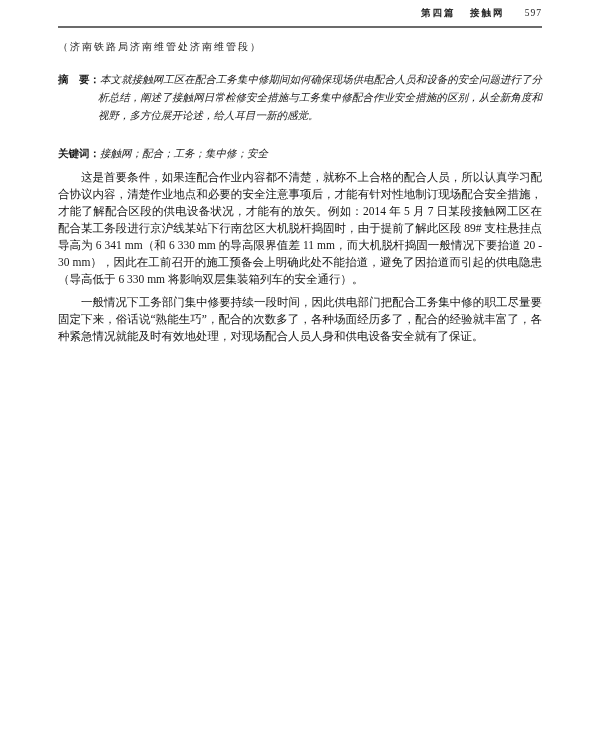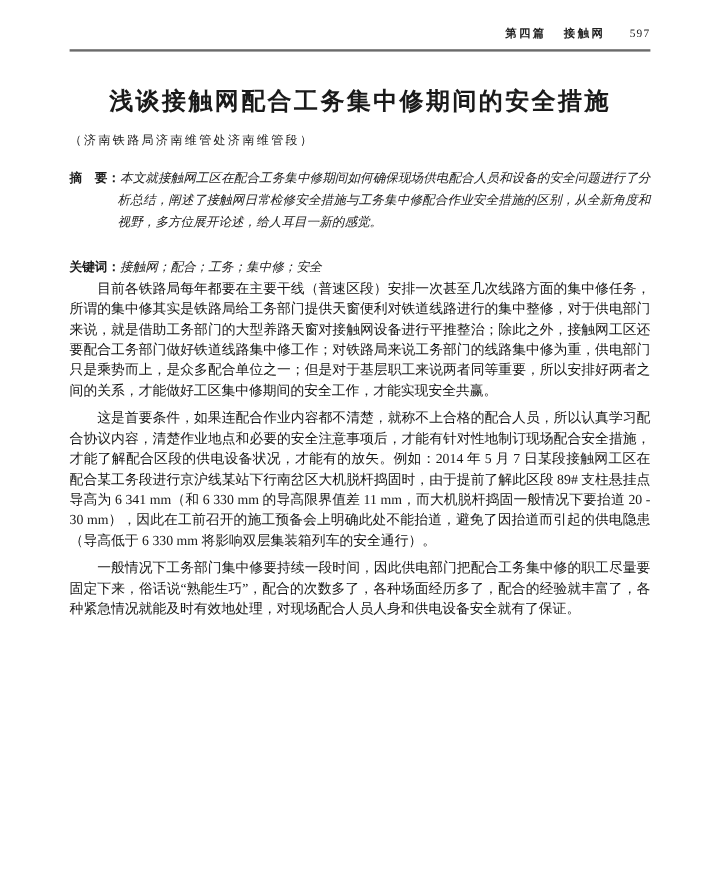--- a/index.html
+++ b/index.html
@@ -3,21 +3,21 @@
 <meta charset="utf-8">
 <style>
   html,body{margin:0;padding:0;background:#ffffff;}
   .page{
     width:600px;height:729px;box-sizing:border-box;
     background:#ffffff;color:#1a1a1a;overflow:hidden;
     padding:0 58px;position:relative;
     font-family:"Liberation Serif","DejaVu Serif",serif;
   }
   .running-header{
-    padding-top:22px;text-align:right;font-size:9.5px;
+    padding-top:7px;text-align:right;font-size:9.5px;
     white-space:nowrap;color:#222;
   }
   .rh-chapter,.rh-section{
     font-weight:bold;letter-spacing:2px;
     font-family:"Liberation Sans","DejaVu Sans",sans-serif;
     margin-left:12px;
   }
   .rh-page{margin-left:18px;letter-spacing:1px;}
   .header-rule{margin-top:6px;border-top:2px solid #6b6b6b;height:0;}
   .title{
@@ -56,32 +56,30 @@
 <div class="page">
 
   <div class="running-header">
     <span class="rh-chapter">第四篇</span>
     <span class="rh-section">接触网</span>
     <span class="rh-page">597</span>
   </div>
 
   <div class="header-rule"></div>
 
-  <h1 class="title">浅谈接触网配合工务集中修期间的安全措施</h1>
 
 
   <div class="affiliation">（济南铁路局济南维管处济南维管段）</div>
 
   <div class="abstract">
     <span class="block-label">摘　要：</span><span class="kai">本文就接触网工区在配合工务集中修期间如何确保现场供电配合人员和设备的安全问题进行了分析总结，阐述了接触网日常检修安全措施与工务集中修配合作业安全措施的区别，从全新角度和视野，多方位展开论述，给人耳目一新的感觉。</span>
   </div>
 
   <div class="keywords">
     <span class="block-label">关键词：</span><span class="kai">接触网；配合；工务；集中修；安全</span>
   </div>
 
-  <p class="body-para">目前各铁路局每年都要在主要干线（普速区段）安排一次甚至几次线路方面的集中修任务，所谓的集中修其实是铁路局给工务部门提供天窗便利对铁道线路进行的集中整修，对于供电部门来说，就是借助工务部门的大型养路天窗对接触网设备进行平推整治；除此之外，接触网工区还要配合工务部门做好铁道线路集中修工作；对铁路局来说工务部门的线路集中修为重，供电部门只是乘势而上，是众多配合单位之一；但是对于基层职工来说两者同等重要，所以安排好两者之间的关系，才能做好工区集中修期间的安全工作，才能实现安全共赢。</p>
 
   <p class="body-para section-body">这是首要条件，如果连配合作业内容都不清楚，就称不上合格的配合人员，所以认真学习配合协议内容，清楚作业地点和必要的安全注意事项后，才能有针对性地制订现场配合安全措施，才能了解配合区段的供电设备状况，才能有的放矢。例如：2014 年 5 月 7 日某段接触网工区在配合某工务段进行京沪线某站下行南岔区大机脱杆捣固时，由于提前了解此区段 89# 支柱悬挂点导高为 6 341 mm（和 6 330 mm 的导高限界值差 11 mm，而大机脱杆捣固一般情况下要抬道 20 - 30 mm），因此在工前召开的施工预备会上明确此处不能抬道，避免了因抬道而引起的供电隐患（导高低于 6 330 mm 将影响双层集装箱列车的安全通行）。</p>
 
   <p class="body-para section-body">一般情况下工务部门集中修要持续一段时间，因此供电部门把配合工务集中修的职工尽量要固定下来，俗话说“熟能生巧”，配合的次数多了，各种场面经历多了，配合的经验就丰富了，各种紧急情况就能及时有效地处理，对现场配合人员人身和供电设备安全就有了保证。</p>
 
 </div>
 
 </body></html>

